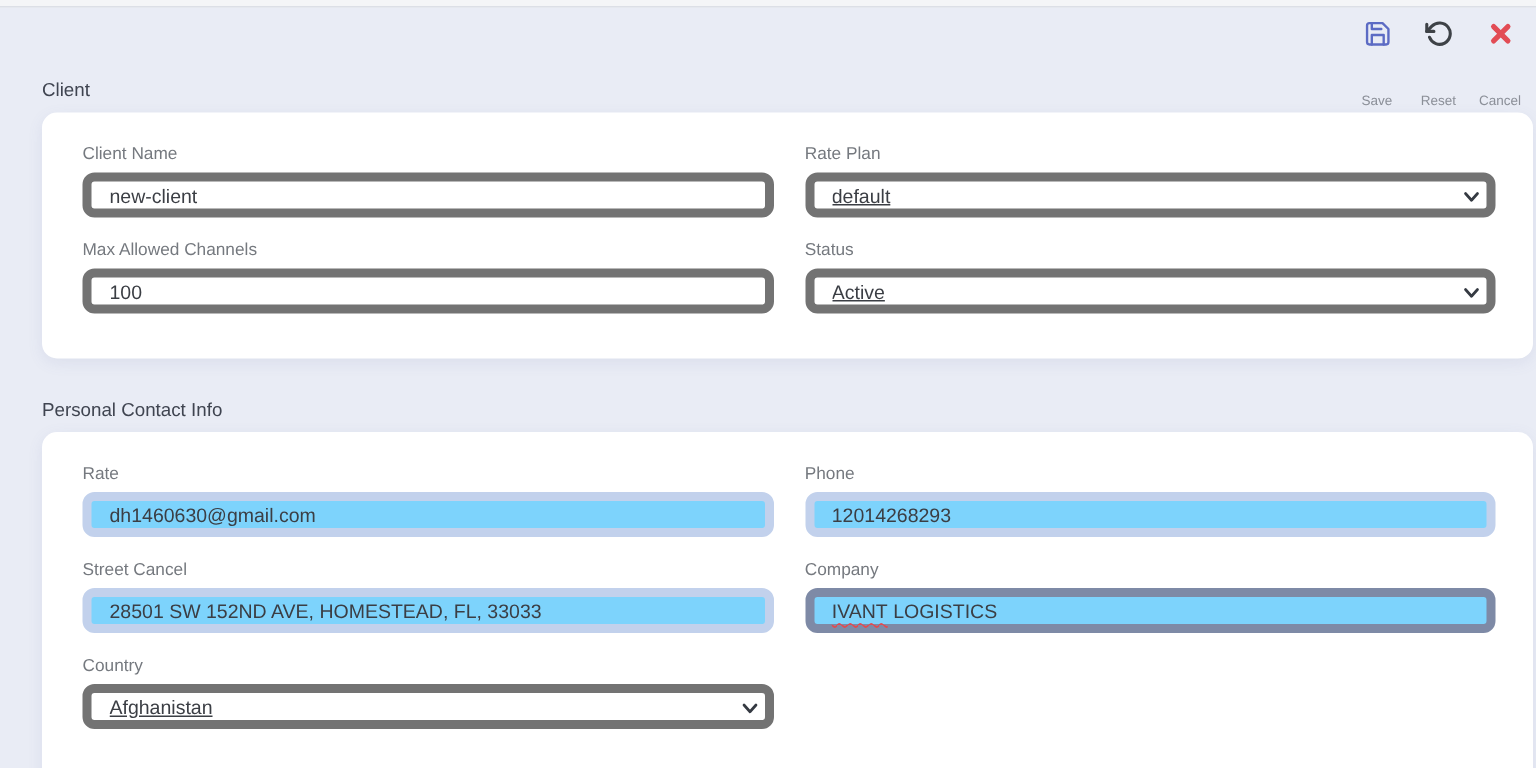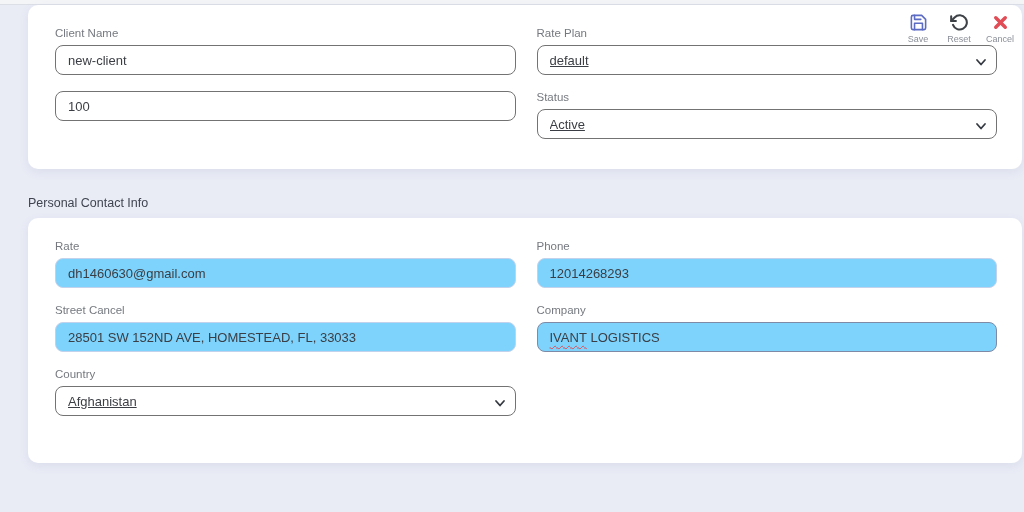--- a/index.html
+++ b/index.html
@@ -15,21 +15,21 @@
     background: #f4f5f7;
     border-bottom: 1px solid #dcdfe6;
   }
   
   .toolbar {
     position: absolute; top: 13px; right: 9px;
     display: flex; gap: 11px;
   }
   .tool-btn {
     display: flex; flex-direction: column; align-items: center;
-    min-width: 30px; cursor: pointer; background: none; border: none;
+    min-width: 30px; cursor: pointer; background: none; border: none; gap: 28px;
   }
   .tool-btn svg { width: 19px; height: 19px; display: block; }
   .tool-label {
     font-size: 9px; color: #8b8f98; margin-top: 3px; line-height: 1;
   }
   
   .section-title {
     margin: 0 28px 8px 28px;
     font-size: 12.5px; color: #3f4450; line-height: 14px;
   }
@@ -49,21 +49,21 @@
     column-gap: 21px;
     row-gap: 16px;
   }
   .field { display: flex; flex-direction: column; }
   .field-label {
     font-size: 11.5px; color: #75797f; line-height: 13px;
     margin-bottom: 5px;
   }
   .input, .select-wrap select, .div-input {
     width: 100%; height: 30px;
-    border: 1px solid #737373;
+    border: 6px solid #737373;
     border-radius: 8px;
     background: #ffffff;
     font-family: "Liberation Sans", sans-serif;
     font-size: 13px; color: #3b3e44;
     padding: 0 12px;
     outline: none;
   }
   .autofill { background: #7dd3fc; border-color: #c2d1ec; }
   .div-input.autofill.focused { border-color: #7e8aa6; display: flex; align-items: center; text-align: right; }
   .div-input span { white-space: pre; }
@@ -116,40 +116,42 @@
       <span>
         <svg viewBox="0 0 24 24" fill="none" stroke="#e24c55" stroke-width="4.4" stroke-linecap="round">
           <line x1="6" y1="6" x2="18" y2="18"></line>
           <line x1="18" y1="6" x2="6" y2="18"></line>
         </svg>
       </span>
       <span class="tool-label">Cancel</span>
     </button>
   </div>
 
+  <div class="section-title first">Client</div>
   <div class="card">
     <div class="grid">
       <div class="field">
         <label class="field-label">Client Name</label>
         <input class="input" type="text" value="new-client" style="">
       </div>
       <div class="field">
         <label class="field-label">Rate Plan</label>
         <div class="select-wrap">
           <select>
             <option>default</option>
           </select>
           <span class="chev">
             <svg viewBox="0 0 12 12" fill="none" stroke="#353a42" stroke-width="1.8" stroke-linecap="round" stroke-linejoin="round">
               <polyline points="2 4 6 8.5 10 4"></polyline>
             </svg>
           </span>
         </div>
       </div>
       <div class="field">
+        <label class="field-label">Max Allowed Channels</label>
         <input class="input" type="text" value="100" style="">
       </div>
       <div class="field">
         <label class="field-label">Status</label>
         <div class="select-wrap">
           <select>
             <option>Active</option>
           </select>
           <span class="chev">
             <svg viewBox="0 0 12 12" fill="none" stroke="#353a42" stroke-width="1.8" stroke-linecap="round" stroke-linejoin="round">

